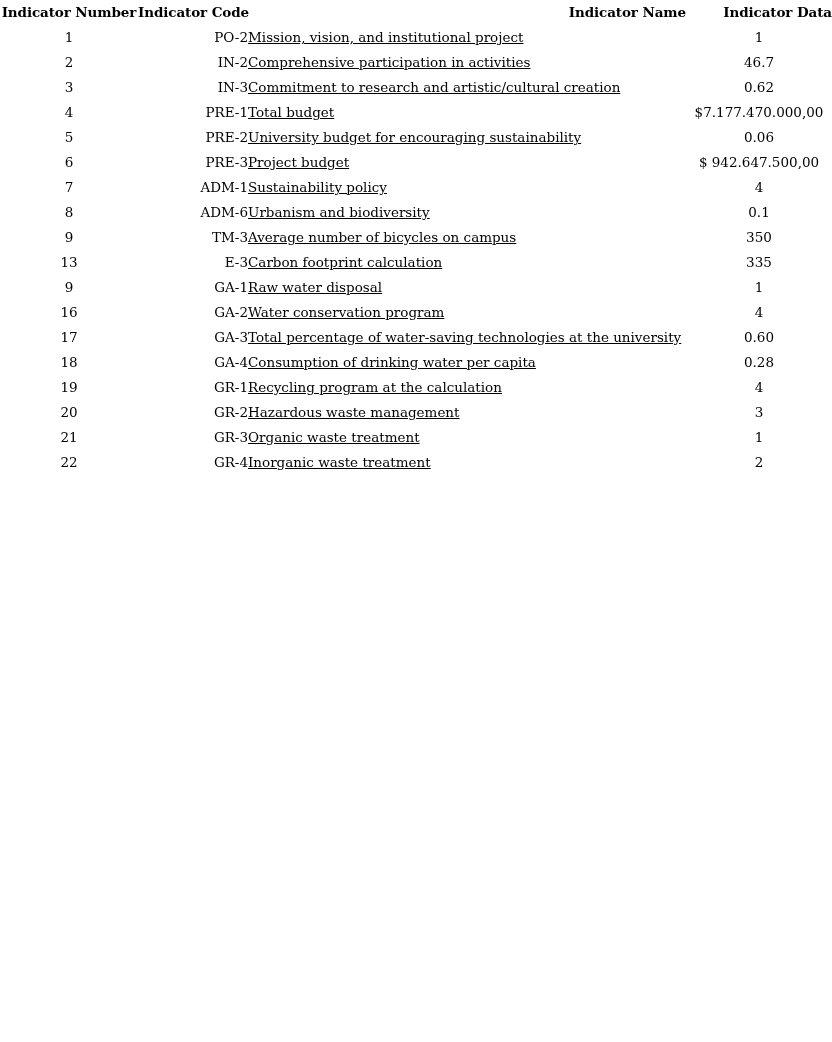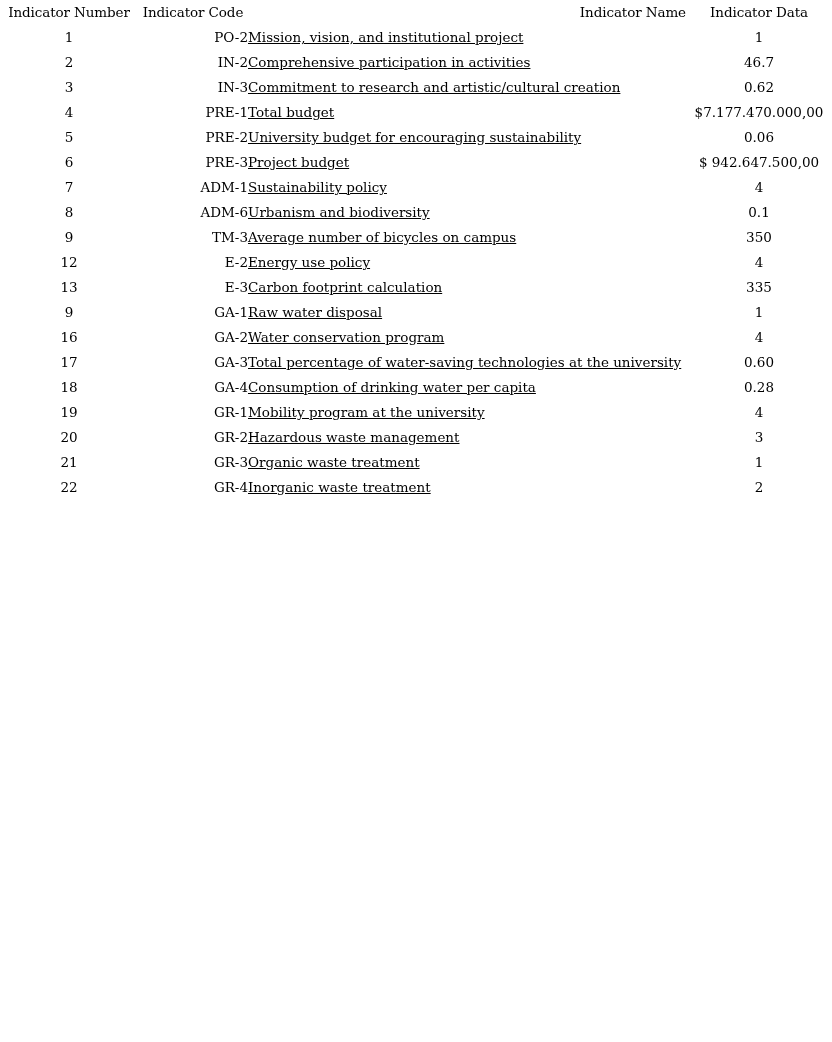--- a/index.html
+++ b/index.html
@@ -29,30 +29,30 @@
     padding: 0;
     border: none;
     height: 25px;
     line-height: 25px;
     vertical-align: middle;
     white-space: nowrap;
     overflow: visible;
   }
   
   thead th {
-    font-weight: normal;
+    font-weight: bold;
     font-size: 13.5px;
     letter-spacing: -0.1px;
     height: 28px;
     line-height: 28px;
   }
   th.col-number   { width: 138px; text-align: center; }
   th.col-code     { width: 110px; text-align: center; }
   th.col-name     { width: 438px; text-align: right; padding-right: 122px; box-sizing: border-box; }
-  th.col-data     { width: 146px; text-align: center; }
+  th.col-data     { width: 146px; text-align: right; }
 
   
   tbody td {
     font-size: 13.5px;
     font-weight: normal;
   }
   td.cell-number {
     width: 138px;
     text-align: center;
     padding-right: 68px;
@@ -143,26 +143,20 @@
           <td class="cell-name">Urbanism and biodiversity</td>
           <td class="cell-data">0.1</td>
         </tr>
         <tr>
           <td class="cell-number">9</td>
           <td class="cell-code">TM-3</td>
           <td class="cell-name">Average number of bicycles on campus</td>
           <td class="cell-data">350</td>
         </tr>
         <tr>
-          <td class="cell-number">12</td>
-          <td class="cell-code">E-2</td>
-          <td class="cell-name">Energy use policy</td>
-          <td class="cell-data">4</td>
-        </tr>
-        <tr>
           <td class="cell-number">13</td>
           <td class="cell-code">E-3</td>
           <td class="cell-name">Carbon footprint calculation</td>
           <td class="cell-data">335</td>
         </tr>
         <tr>
           <td class="cell-number">9</td>
           <td class="cell-code">GA-1</td>
           <td class="cell-name">Raw water disposal</td>
           <td class="cell-data">1</td>
@@ -181,21 +175,21 @@
         </tr>
         <tr>
           <td class="cell-number">18</td>
           <td class="cell-code">GA-4</td>
           <td class="cell-name">Consumption of drinking water per capita</td>
           <td class="cell-data">0.28</td>
         </tr>
         <tr>
           <td class="cell-number">19</td>
           <td class="cell-code">GR-1</td>
-          <td class="cell-name">Mobility program at the university</td>
+          <td class="cell-name">Recycling program at the calculation</td>
           <td class="cell-data">4</td>
         </tr>
         <tr>
           <td class="cell-number">20</td>
           <td class="cell-code">GR-2</td>
           <td class="cell-name">Hazardous waste management</td>
           <td class="cell-data">3</td>
         </tr>
         <tr>
           <td class="cell-number">21</td>

